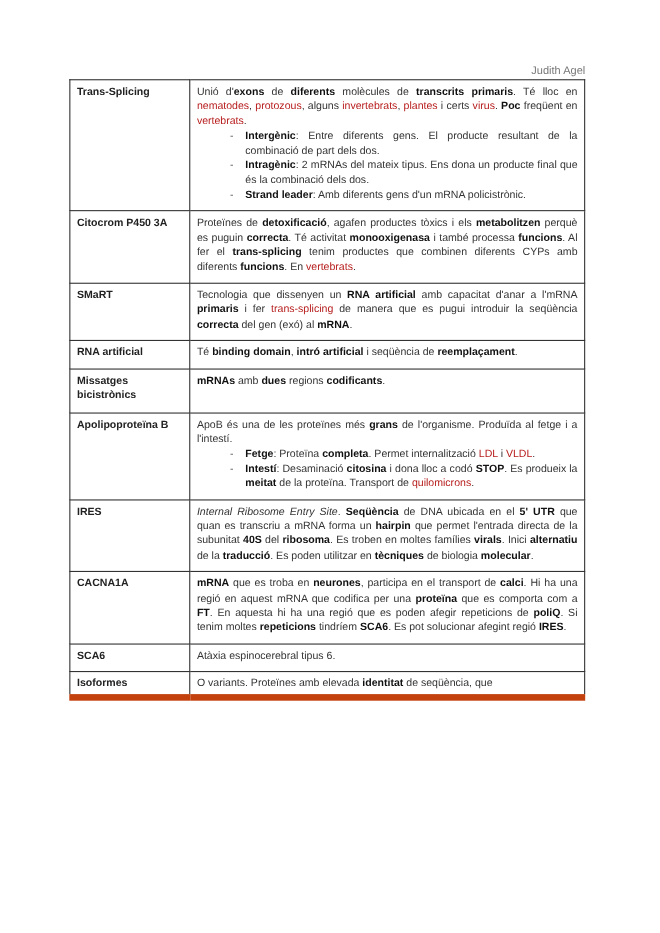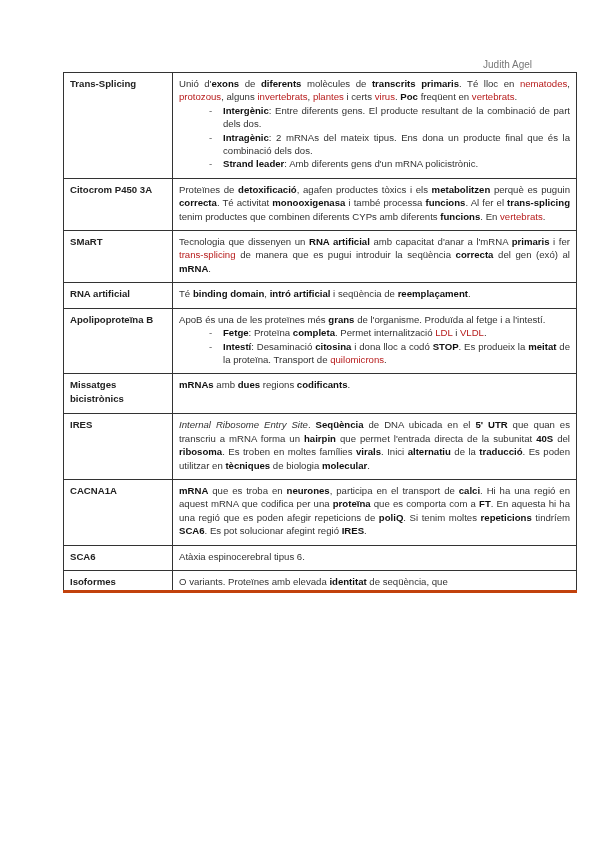--- a/index.html
+++ b/index.html
@@ -1,30 +1,30 @@
 <!DOCTYPE html>
 <html><head>
 <meta charset="utf-8">
 <style>
   html, body { margin:0; padding:0; background:#ffffff; }
   body { width:600px; height:848px; position:relative; overflow:hidden;
          font-family:"Liberation Sans", "DejaVu Sans", sans-serif; color:#222; }
   .author { position:absolute; top:38px; right:68px; font-size:10px; color:#777;margin-top:21px; }
-  table.notes { position:absolute; left:63px; top:72px; width:514px; border-collapse:collapse;
+  table.notes { position:absolute; left:63px; top:72px; width:469px; border-collapse:collapse;
                 font-size:9.6px; line-height:13.4px; }
   table.notes td { border:1px solid #333; vertical-align:top; padding:4px 6px 7px 6px; }
   td.term { width:96px; font-weight:bold; color:#222; }
   td.def { text-align:justify; color:#333; }
   b { color:#111; }
   .r { color:#b71c1c; font-weight:normal; }
   ul.dash { list-style:none; margin:0; padding:0 0 0 30px; }
   ul.dash li { position:relative; padding-left:14px; }
   ul.dash li:before { content:"-"; position:absolute; left:0; color:#555; }
   i { }
-  tr.last td { border-bottom:3px solid #c2410c; padding-bottom:2px; }
+  tr.last td { border-bottom:6px solid #c2410c; padding-bottom:2px; }
 </style>
 </head>
 <body>
 
 <div class="author">Judith Agel</div>
 
 <table class="notes">
   <tbody id="rows">
       <tr>
         <td class="term">Trans-Splicing</td>
@@ -49,33 +49,33 @@
           <div>Tecnologia que dissenyen un <b>RNA artificial</b> amb capacitat d'anar a l'mRNA <b>primaris</b> i fer <span class="r">trans-splicing</span> de manera que es pugui introduir la seqüència <b>correcta</b> del gen (exó) al <b>mRNA</b>.</div>
         </td>
       </tr>
       <tr>
         <td class="term">RNA artificial</td>
         <td class="def">
           <div>Té <b>binding domain</b>, <b>intró artificial</b> i seqüència de <b>reemplaçament</b>.</div>
         </td>
       </tr>
       <tr>
+        <td class="term">Missatges bicistrònics</td>
+        <td class="def" style="height: 28px;">
+          <div><b>mRNAs</b> amb <b>dues</b> regions <b>codificants</b>.</div>
+        </td>
+      </tr>
+      <tr>
         <td class="term">Apolipoproteïna B</td>
         <td class="def">
           <div>ApoB és una de les proteïnes més <b>grans</b> de l'organisme. Produïda al fetge i a l'intestí.</div>
           <ul class="dash">
             <li><b>Fetge</b>: Proteïna <b>completa</b>. Permet internalització <span class="r">LDL</span> i <span class="r">VLDL</span>.</li>
             <li><b>Intestí</b>: Desaminació <b>citosina</b> i dona lloc a codó <b>STOP</b>. Es produeix la <b>meitat</b> de la proteïna. Transport de <span class="r">quilomicrons</span>.</li>
           </ul>
-        </td>
-      </tr>
-      <tr>
-        <td class="term">Missatges bicistrònics</td>
-        <td class="def" style="height: 28px;">
-          <div><b>mRNAs</b> amb <b>dues</b> regions <b>codificants</b>.</div>
         </td>
       </tr>
       <tr>
         <td class="term">IRES</td>
         <td class="def">
           <div><i>Internal Ribosome Entry Site</i>. <b>Seqüència</b> de DNA ubicada en el <b>5' UTR</b> que quan es transcriu a mRNA forma un <b>hairpin</b> que permet l'entrada directa de la subunitat <b>40S</b> del <b>ribosoma</b>. Es troben en moltes famílies <b>virals</b>. Inici <b>alternatiu</b> de la <b>traducció</b>. Es poden utilitzar en <b>tècniques</b> de biologia <b>molecular</b>.</div>
         </td>
       </tr>
       <tr>
         <td class="term">CACNA1A</td>

